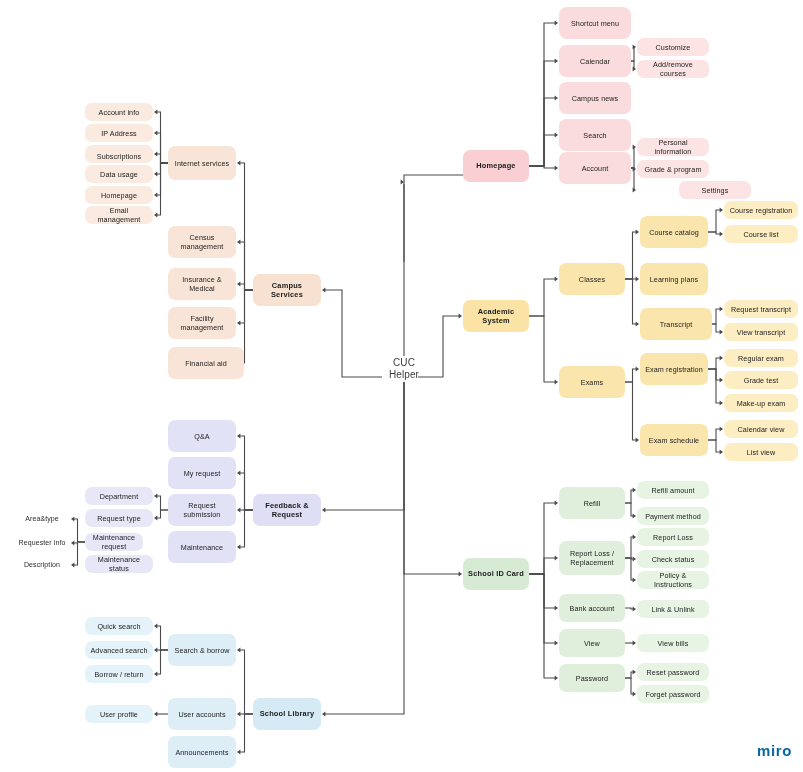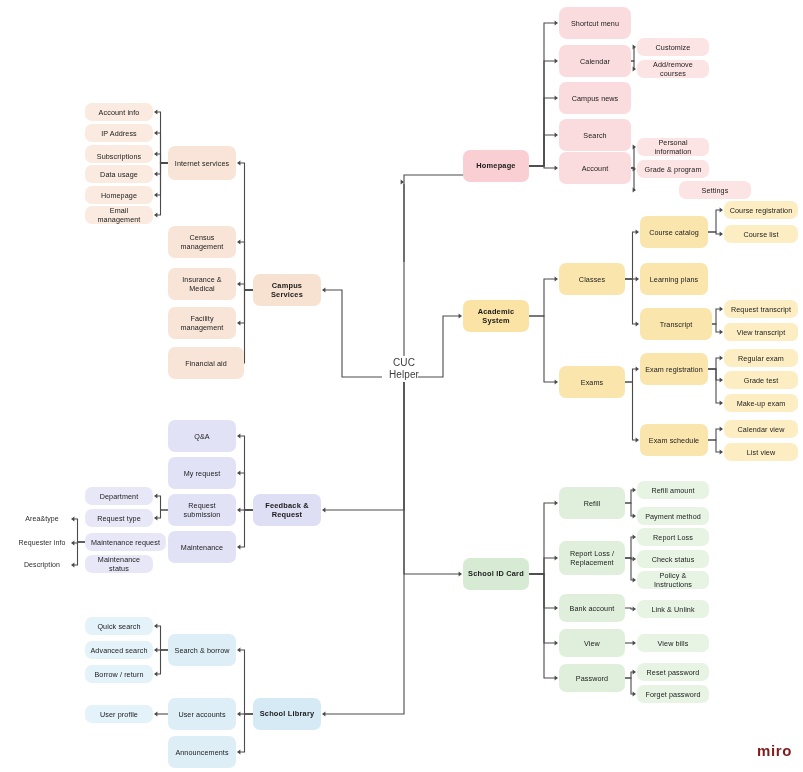--- a/index.html
+++ b/index.html
@@ -50,21 +50,21 @@
   }
   .node.plain{
     background:transparent;
     border-radius:0;
     font-size:7px;
     color:#2b2b2b;
   }
   .watermark{
     position:absolute;
     font-size:15px;
-    color:#7f1d1d;
+    color:#0369a1;
     font-weight:bold;
     letter-spacing:.6px;
     user-select:none;
   }
 </style>
 </head>
 <body>
 
 <div id="canvas">
   <svg id="edge-layer" viewBox="0 0 803 772" width="803" height="772">
@@ -429,21 +429,21 @@
       <div class="node" style="left: 168px; top: 268px; width: 68px; height: 32px; background: rgb(248, 229, 216);"><span>Insurance &amp; Medical</span></div>
       <div class="node" style="left: 168px; top: 307px; width: 68px; height: 32px; background: rgb(248, 229, 216);"><span>Facility management</span></div>
       <div class="node" style="left: 168px; top: 347px; width: 76px; height: 32px; background: rgb(248, 229, 216);"><span>Financial aid</span></div>
       <div class="node hub" style="left: 253px; top: 494px; width: 68px; height: 32px; background: rgb(222, 222, 245);"><span>Feedback &amp; Request</span></div>
       <div class="node" style="left: 168px; top: 420px; width: 68px; height: 32px; background: rgb(226, 226, 246);"><span>Q&amp;A</span></div>
       <div class="node" style="left: 168px; top: 457px; width: 68px; height: 32px; background: rgb(226, 226, 246);"><span>My request</span></div>
       <div class="node" style="left: 168px; top: 494px; width: 68px; height: 32px; background: rgb(226, 226, 246);"><span>Request submission</span></div>
       <div class="node" style="left: 85px; top: 487px; width: 68px; height: 18px; background: rgb(231, 231, 248);"><span>Department</span></div>
       <div class="node" style="left: 85px; top: 509px; width: 68px; height: 18px; background: rgb(231, 231, 248);"><span>Request type</span></div>
       <div class="node" style="left: 168px; top: 531px; width: 68px; height: 32px; background: rgb(226, 226, 246);"><span>Maintenance</span></div>
-      <div class="node" style="left: 85px; top: 533px; width: 81px; height: 18px; background: rgb(231, 231, 248);"><span>Maintenance request</span></div>
+      <div class="node" style="left: 85px; top: 533px; width: 58px; height: 18px; background: rgb(231, 231, 248); justify-content: flex-end;"><span>Maintenance request</span></div>
       <div class="node" style="left: 85px; top: 555px; width: 68px; height: 18px; background: rgb(231, 231, 248);"><span>Maintenance status</span></div>
       <div class="node plain" style="left: 14px; top: 512px; width: 56px; height: 14px;"><span>Area&amp;type</span></div>
       <div class="node plain" style="left: 14px; top: 536px; width: 56px; height: 14px;"><span>Requester info</span></div>
       <div class="node plain" style="left: 14px; top: 558px; width: 56px; height: 14px;"><span>Description</span></div>
       <div class="node hub" style="left: 253px; top: 698px; width: 68px; height: 32px; background: rgb(214, 234, 245);"><span>School Library</span></div>
       <div class="node" style="left: 168px; top: 634px; width: 68px; height: 32px; background: rgb(221, 238, 247);"><span>Search &amp; borrow</span></div>
       <div class="node" style="left: 85px; top: 617px; width: 68px; height: 18px; background: rgb(228, 242, 249);"><span>Quick search</span></div>
       <div class="node" style="left: 85px; top: 641px; width: 68px; height: 18px; background: rgb(228, 242, 249);"><span>Advanced search</span></div>
       <div class="node" style="left: 85px; top: 665px; width: 68px; height: 18px; background: rgb(228, 242, 249);"><span>Borrow / return</span></div>
       <div class="node" style="left: 168px; top: 698px; width: 68px; height: 32px; background: rgb(221, 238, 247);"><span>User accounts</span></div>

